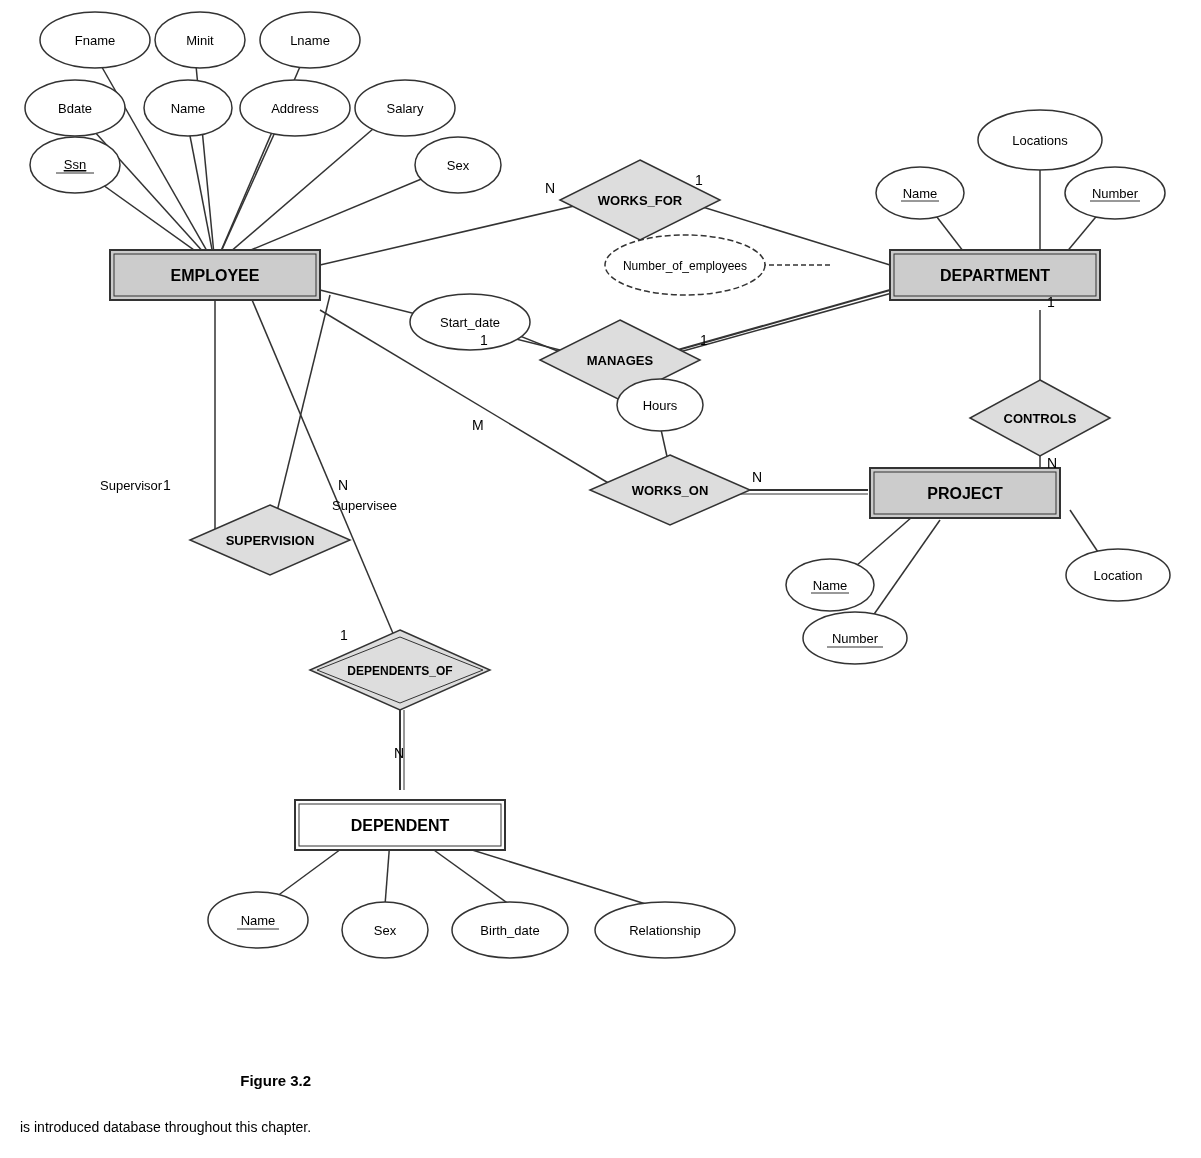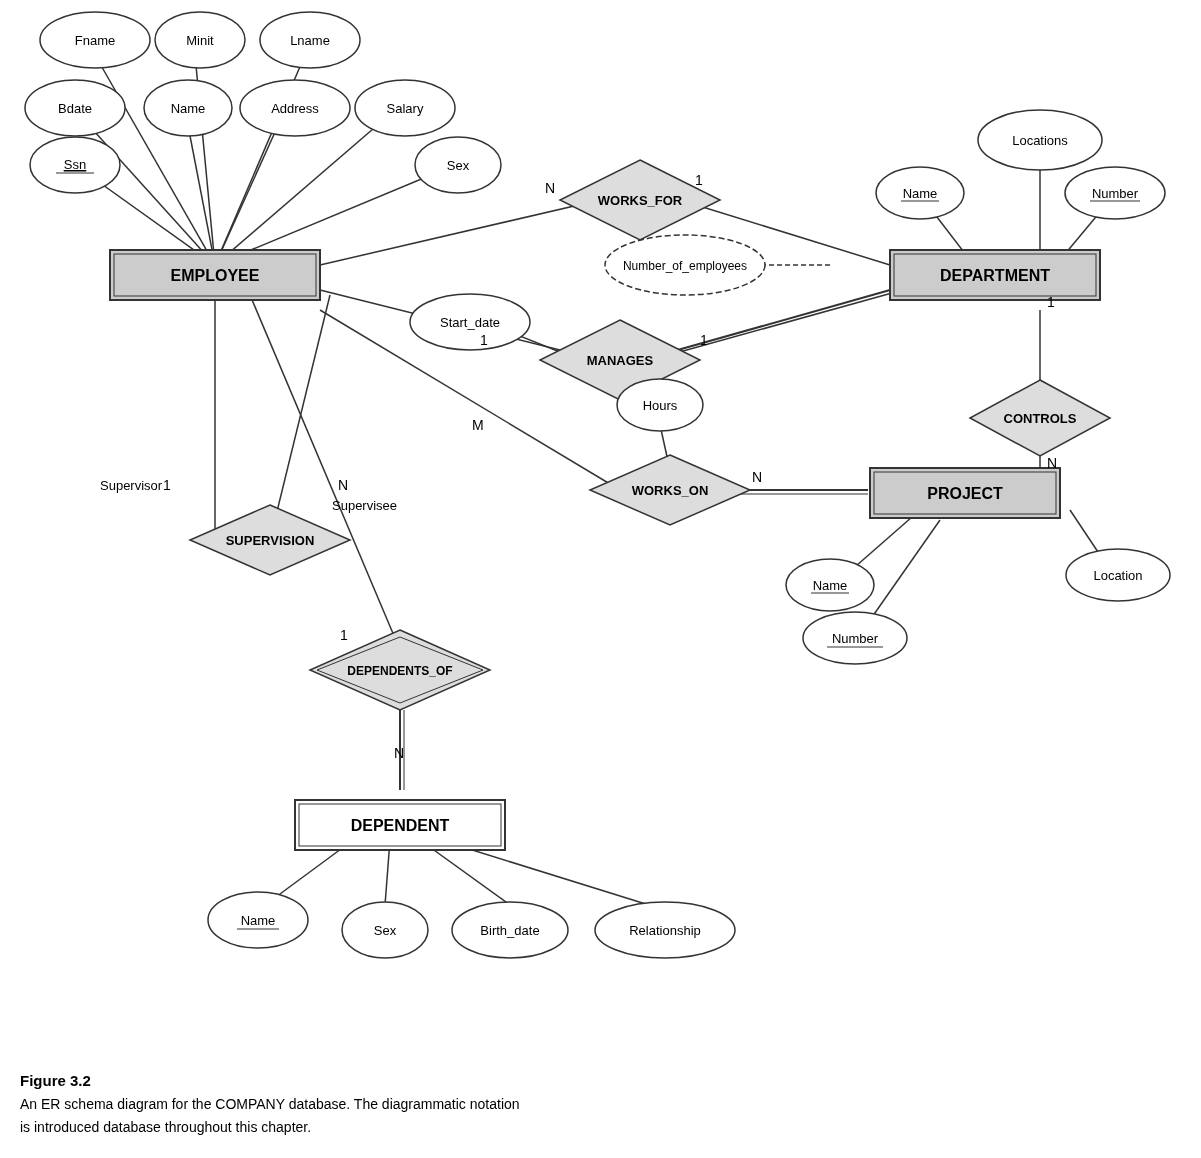--- a/index.html
+++ b/index.html
@@ -21,20 +21,21 @@
       top: 0; left: 0;
       width: 1201px;
       height: 1090px;
     }
     .caption {
       position: absolute;
       bottom: 20px;
       left: 20px;
       font-size: 14px;
       line-height: 1.6;
+      text-align: right;
     }
     .caption-title {
       font-weight: bold;
       font-size: 15px;
     }
   </style>
 </head>
 <body>
 
 <div id="diagram-container">
@@ -254,15 +255,15 @@
     <text x="394" y="758" font-size="14" font-family="Arial">N</text>
 
     <text x="100" y="490" font-size="13" font-family="Arial">Supervisor</text>
     <text x="332" y="510" font-size="13" font-family="Arial">Supervisee</text>
 
   </svg>
 </div>
 
 <div class="caption">
   <span class="caption-title">Figure 3.2</span><br>
-  <span>An ER schema diagram for the COMPANY database. The diagrammatic notation</span><br>
+  <br>
   <span>is introduced database throughout this chapter.</span>
 </div>
 
 </body></html>

